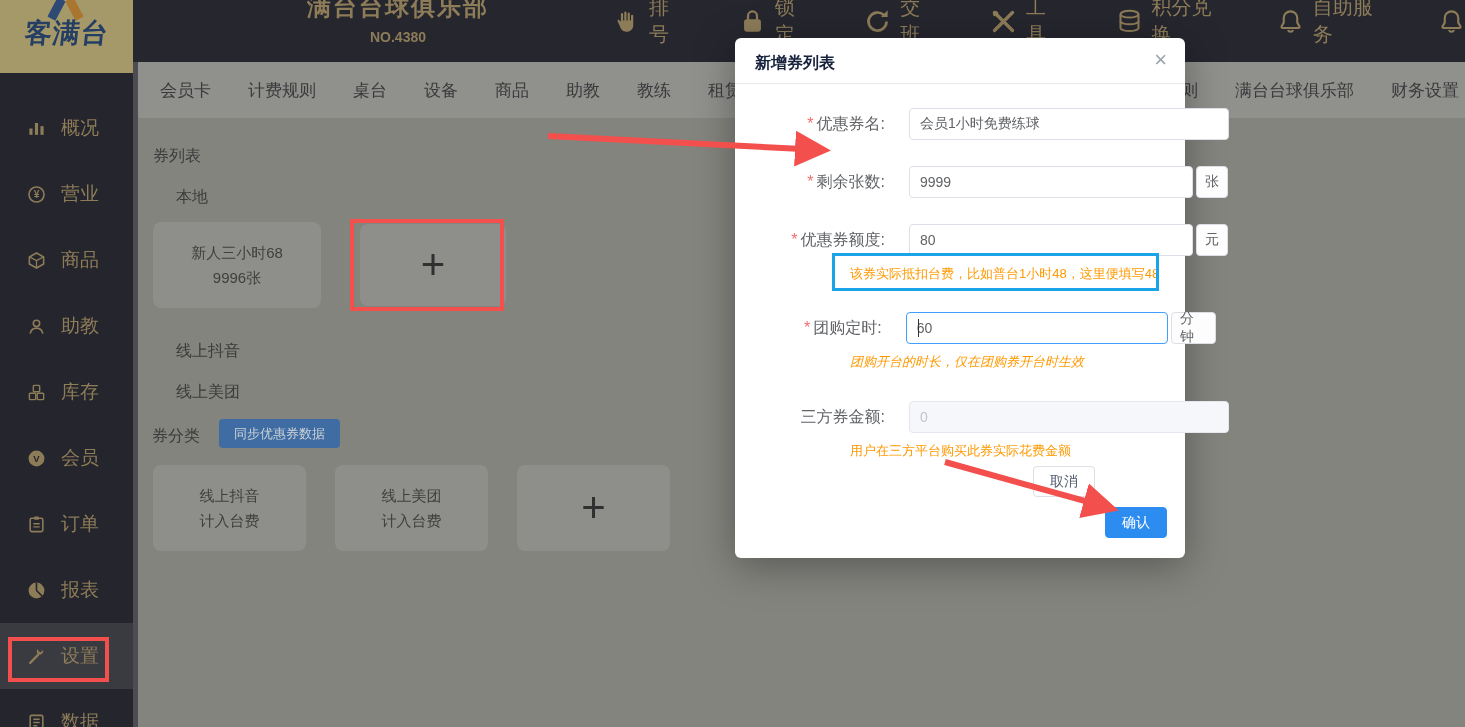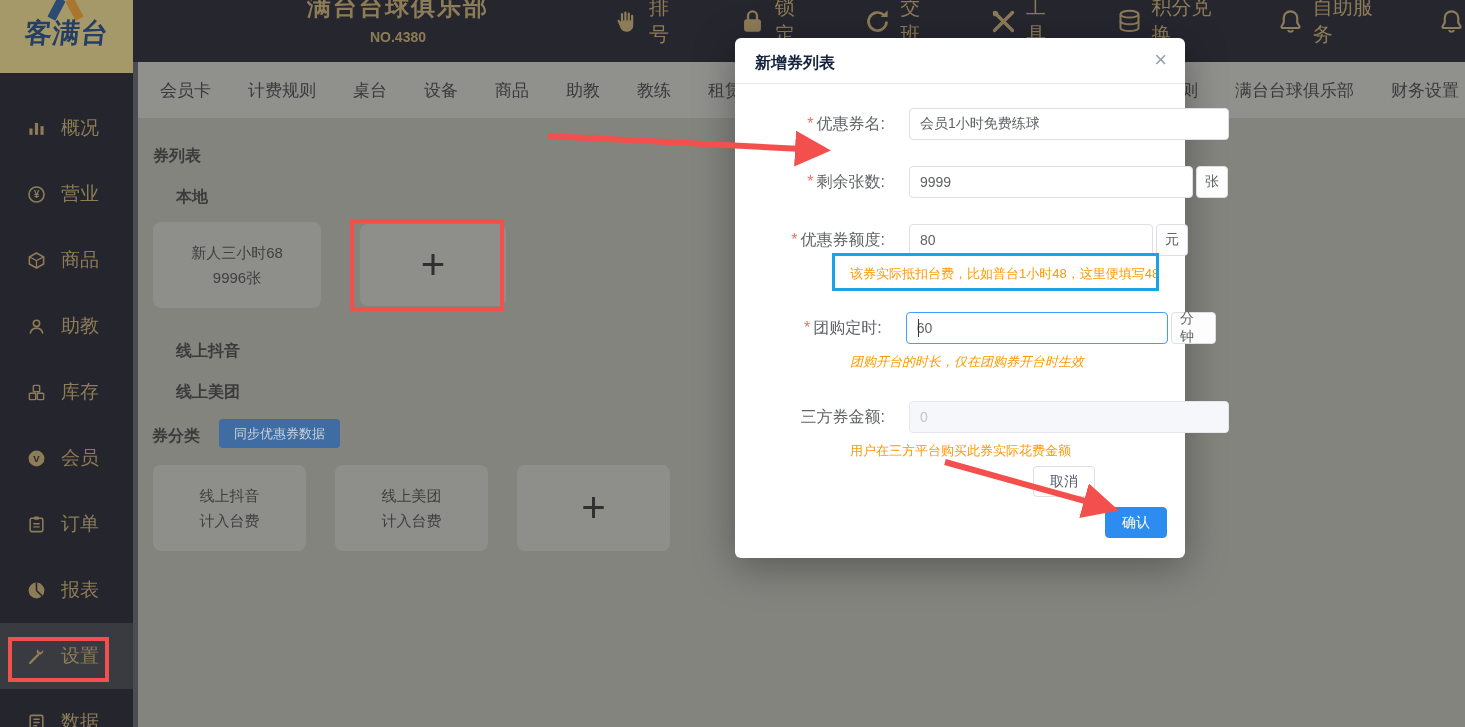--- a/index.html
+++ b/index.html
@@ -40,21 +40,21 @@
   
   .tabbar { position:absolute; left:133px; top:62px; width:1332px; height:56px;
     background:#90908d; border-left:5px solid #4c4c52; display:flex; align-items:center;
     padding:0 6px 0 22px; gap:37px; z-index:3; color:#3a3a3c; font-size:17px; }
   .tabbar .tab { white-space:nowrap; cursor:pointer; }
   .tabbar .spacer { flex:1; }
 
   
   .content { position:absolute; left:133px; top:118px; width:1332px; height:609px;
     background:#84847f; border-left:5px solid #4c4c52; z-index:2; }
-  .ctext { position:absolute; color:#3b3b3b; font-weight:bold;text-align:right; }
+  .ctext { position:absolute; color:#3b3b3b; font-weight:normal;text-align:right; }
   .h1 { font-size:16px; } .h2 { font-size:16px; }
   .card { position:absolute; background:#8e8e8b; border-radius:8px; display:flex;
     flex-direction:column; align-items:center; justify-content:center; gap:4px;
     color:#3f3f3e; font-size:15px; line-height:21px; cursor:pointer; }
   .card.add { font-size:42px; font-weight:300; color:#303030; line-height:1; }
   .sync-btn { position:absolute; left:81px; top:301px; height:29px; padding:0 15px;
     background:#3e6ca3; color:#ccd2d6; font-size:13px; border:none; border-radius:4px;
     display:flex; align-items:center; cursor:pointer; }
 
   
@@ -336,21 +336,21 @@
       <span class="flabel"><span class="req">*</span><span>剩余张数:</span></span>
       <span class="fctrl">
         <input class="inp" style="width: 284px;" value="9999">
         <span class="append">张</span>
       </span>
     </div>
 
     <div class="frow" style="top:186px;">
       <span class="flabel"><span class="req">*</span><span>优惠券额度:</span></span>
       <span class="fctrl">
-        <input class="inp" style="width: 244px;" value="80">
+        <input class="inp" style="width: 284px;" value="80">
         <span class="append">元</span>
       </span>
     </div>
     <div class="hint" style="top:227px;">该券实际抵扣台费，比如普台1小时48，这里便填写48</div>
 
     <div class="frow" style="top:274px;">
       <span class="flabel"><span class="req">*</span><span>团购定时:</span></span>
       <span class="fctrl">
         <input class="inp focused" style="width: 272px;" value="60">
         <span class="caret"></span>

